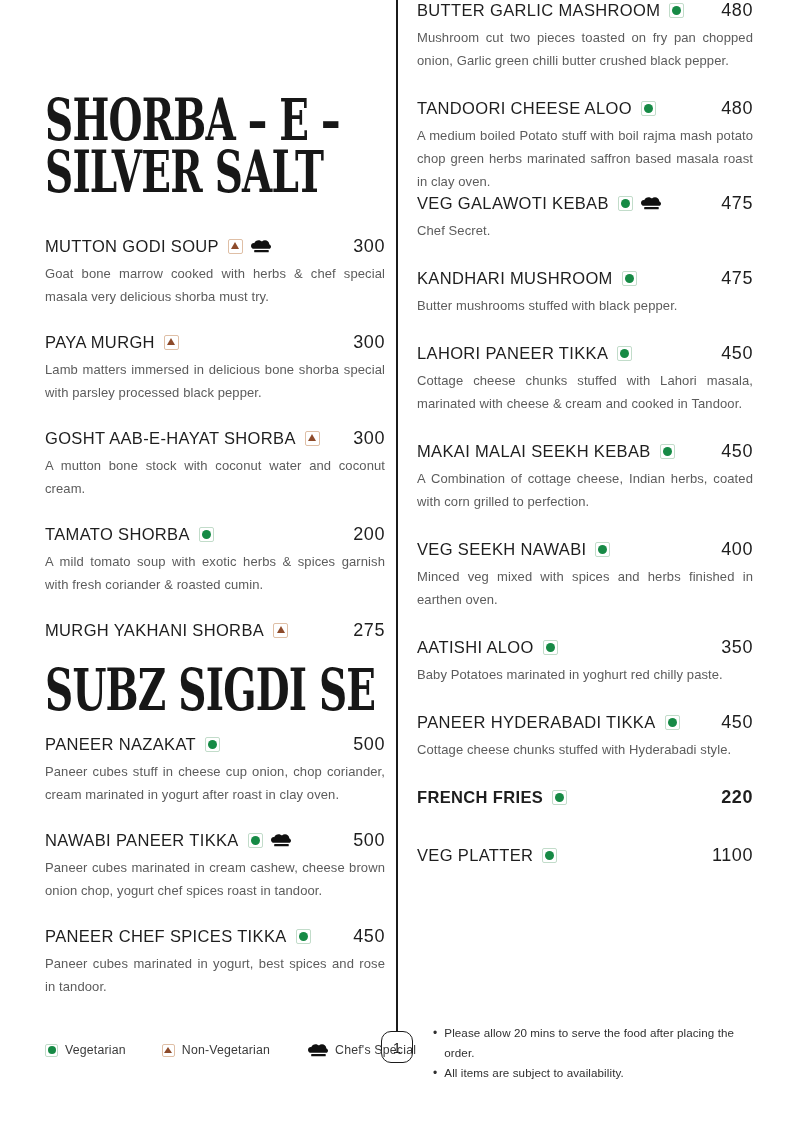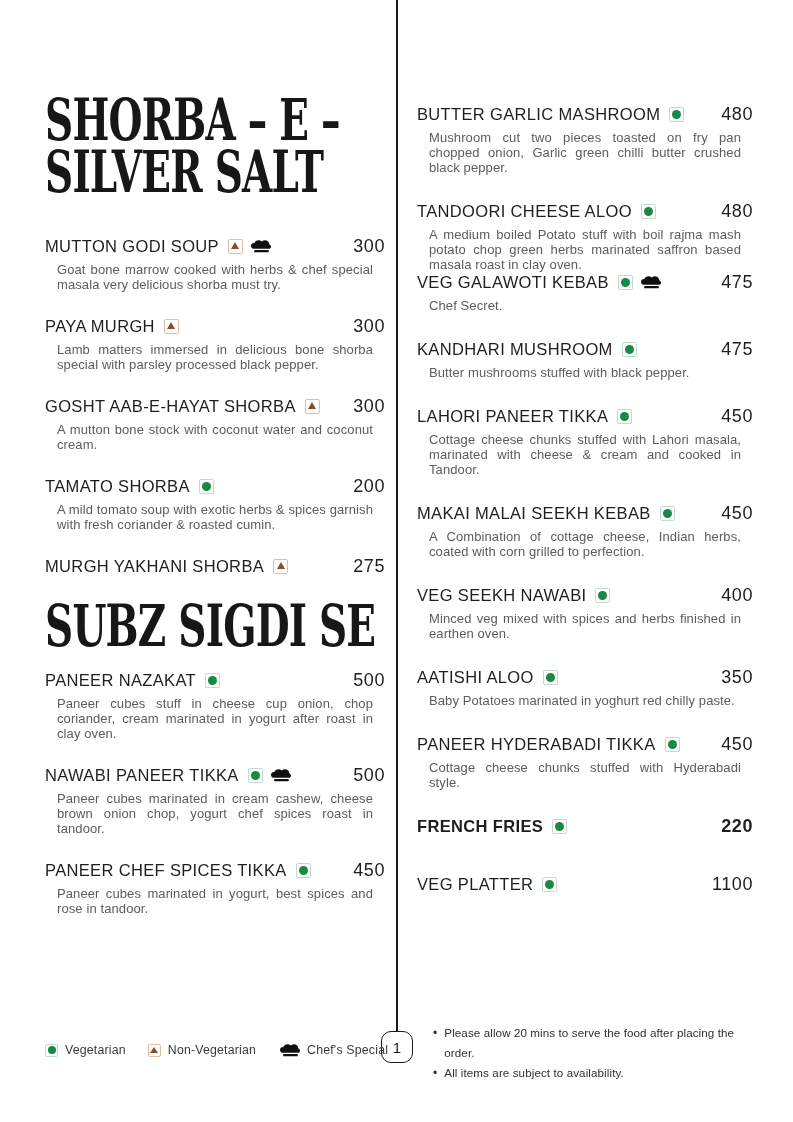--- a/index.html
+++ b/index.html
@@ -2,59 +2,59 @@
 <html><head>
 <meta charset="utf-8">
 <style>
   html,body{margin:0;padding:0;background:#ffffff;}
   .page{
     position:relative;width:793px;height:1122px;background:#ffffff;overflow:hidden;
     font-family:"Liberation Sans",sans-serif;color:#1e1e1e;
   }
   
   .col-left{position:absolute;left:45px;top:0;width:340px;}
-  .col-right{position:absolute;left:417px;top:0;width:336px;padding-top:104px;box-sizing:border-box;}
+  .col-right{position:absolute;left:417px;top:0;width:336px;box-sizing:border-box;}
   .divider{position:absolute;left:396px;top:0;width:1.5px;height:1031px;background:#1b1b1b;}
   
   .h-wrap{overflow:visible;}
   .h-shorba{margin-top:94px;height:104px;margin-bottom:38px;}
   .h-subz{margin-top:8px;height:52px;margin-bottom:18px;}
   .display-heading{
     font-family:"DejaVu Serif",serif;font-weight:700;font-size:50px;line-height:45px;
     color:#171717;letter-spacing:-1px;white-space:nowrap;
     transform:scale(0.78,1.15);transform-origin:0 0;
   }
   
   .item{margin-bottom:24px;}
   .col-right .item{margin-bottom:26px;}
   .col-right .item:nth-child(2){margin-bottom:0;}   
   .col-right .item:nth-child(10){margin-bottom:38px;font-weight:bold;} 
   .item-head{display:flex;align-items:center;line-height:20px;}
   .item-name{font-size:16.5px;letter-spacing:0.35px;color:#1e1e1e;white-space:nowrap;}
   .item-price{margin-left:auto;font-size:18px;letter-spacing:0.6px;color:#1e1e1e;text-align:right;}
-  .item-desc{margin:6px 12px 0;font-size:13px;line-height:15px;color:#5c5c5c;text-align:justify;letter-spacing:0.1px;}
+  .item-desc{margin:6px 0 0;font-size:13px;line-height:23px;color:#5c5c5c;text-align:justify;letter-spacing:0.1px;}
   
   .badges{display:inline-flex;align-items:center;gap:6px;margin-left:9px;}
   .badge{width:15px;height:15px;box-sizing:border-box;border-radius:2px;background:#fff;
          display:inline-flex;align-items:center;justify-content:center;flex:none;}
   .badge.veg{border:1px solid #c2dcca;}
   .badge.veg i{width:9px;height:9px;border-radius:50%;background:#168a45;}
   .badge.nonveg{border:1px solid #dfbfa6;}
   .badge.nonveg i{width:0;height:0;border-left:4.5px solid transparent;border-right:4.5px solid transparent;
                   border-bottom:7.5px solid #8d4a2a;margin-top:-1px;}
   .badge-chef{display:inline-flex;align-items:center;flex:none;margin-left:2px;}
   .badge-chef svg{display:block;}
   
   .page-badge{
     position:absolute;left:381px;top:1031px;width:32px;height:32px;box-sizing:border-box;
     border:1.6px solid #1b1b1b;border-radius:10px;background:#fff;
     display:flex;align-items:center;justify-content:center;font-size:15px;color:#1b1b1b;
   }
   
-  .legend{position:absolute;left:45px;top:1043px;display:flex;align-items:center;gap:22px;}
+  .legend{position:absolute;left:45px;top:1043px;display:flex;align-items:center;gap:36px;}
   .legend-item{display:inline-flex;align-items:center;}
   .legend .badges{margin-left:0;margin-right:7px;}
   .legend .badge{width:13px;height:13px;}
   .legend .badge.veg i{width:8px;height:8px;}
   .legend .badge.nonveg i{border-left-width:4px;border-right-width:4px;border-bottom-width:6.5px;}
   .legend-label{font-size:12.3px;color:#3a3a3a;letter-spacing:0.2px;}
   
   .notes{position:absolute;left:433px;top:1023px;width:330px;}
   .note{display:flex;align-items:flex-start;line-height:20px;font-size:11.6px;color:#2f2f2f;letter-spacing:0.1px;}
   .note-bullet{margin-right:7px;font-size:12px;line-height:20px;}

